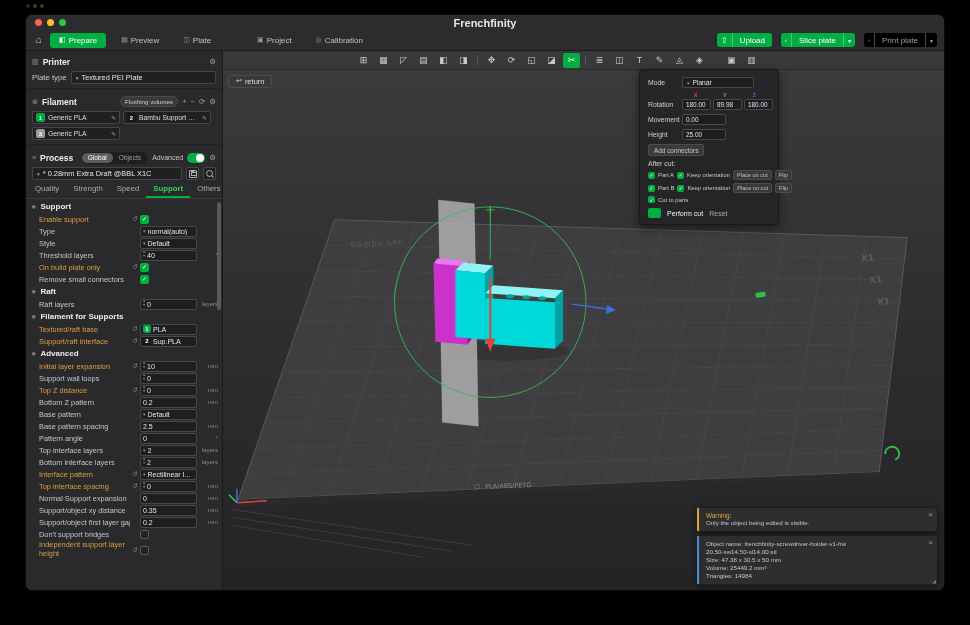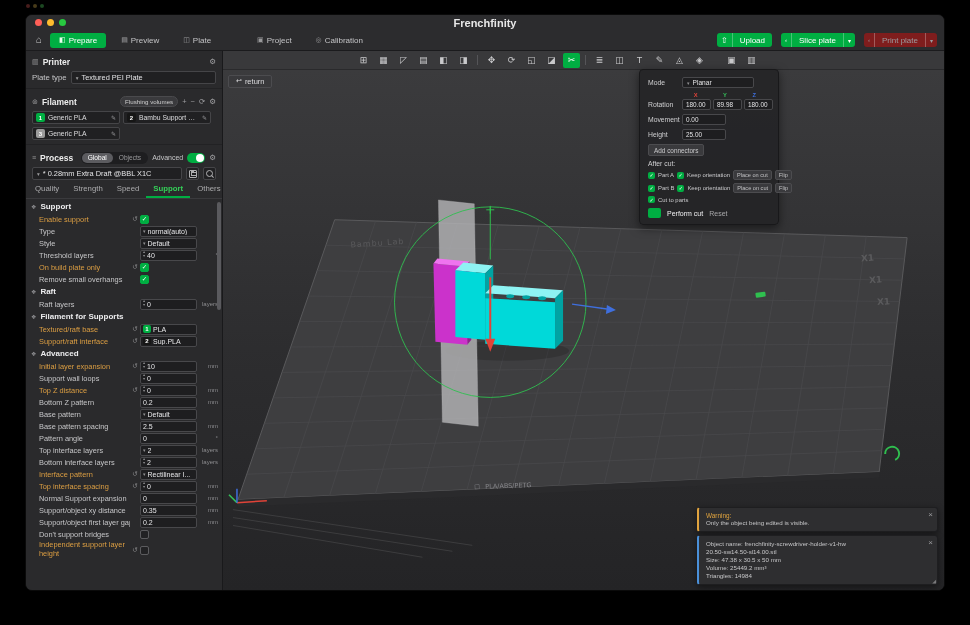--- a/index.html
+++ b/index.html
@@ -22,21 +22,21 @@
 .mtab .mico{font-size:7px;color:#9a9a9c}
 .mtab.active{background:var(--accent);color:#fff}
 .mtab.active .mico{color:#eaffee}
 .mtab.far{margin-left:22px}
 .tb-right{margin-left:auto;display:flex;align-items:center;gap:9px}
 .gbtn{display:flex;align-items:center;height:14px;border-radius:3px;background:var(--accent);color:#fff;font-size:8px;overflow:hidden}
 .gbtn .seg{padding:0 4px;display:flex;align-items:center;height:100%}
 .gbtn .seg.lbl{padding:0 7px}
 .gbtn .seg+.seg{border-left:1px solid rgba(255,255,255,.28)}
 .gbtn .tiny{font-size:6px}
-.gbtn.disabled{background:#7f1d1d;color:#9c9ca0}
+.gbtn.disabled{background:#000000;color:#9c9ca0}
 
 .content{flex:1;display:flex;min-height:0}
 
 .sidebar{width:197px;flex:0 0 197px;background:#2a2a2c;border-right:1px solid #19191b;display:flex;flex-direction:column;color:#cfcfcf;position:relative}
 .sec-head{height:15px;display:flex;align-items:center;gap:4px;padding:0 6px;margin-top:3px}
 .sec-ico{font-size:7px;color:#9a9a9c}
 .sec-title{font-size:8.5px;font-weight:bold;color:#ececec}
 .sec-right{margin-left:auto;display:flex;align-items:center;gap:4px}
 .mini-ico{font-size:7.5px;color:#9f9fa2;line-height:1}
 .pill{font-size:6.2px;color:#cfcfcf;background:#3a3a3d;border:1px solid #4a4a4d;border-radius:6px;padding:1px 4px}
@@ -334,21 +334,21 @@
             </div>
             <div class="srow">
               <span class="slabel mod">On build plate only</span>
               <span class="revert">↺</span>
               <span class="sctrls">
                 <span class="cbx on">✓</span>
                 <span class="unit"></span>
               </span>
             </div>
             <div class="srow">
-              <span class="slabel">Remove small overhangs</span>
+              <span class="slabel">Remove small connectors</span>
               <span class="revert"></span>
               <span class="sctrls">
                 <span class="cbx on">✓</span>
                 <span class="unit"></span>
               </span>
             </div>
             <div class="grp-title">
               <span class="grp-ico">❖</span>
               <span class="grp-lbl">Raft</span>
             </div>

